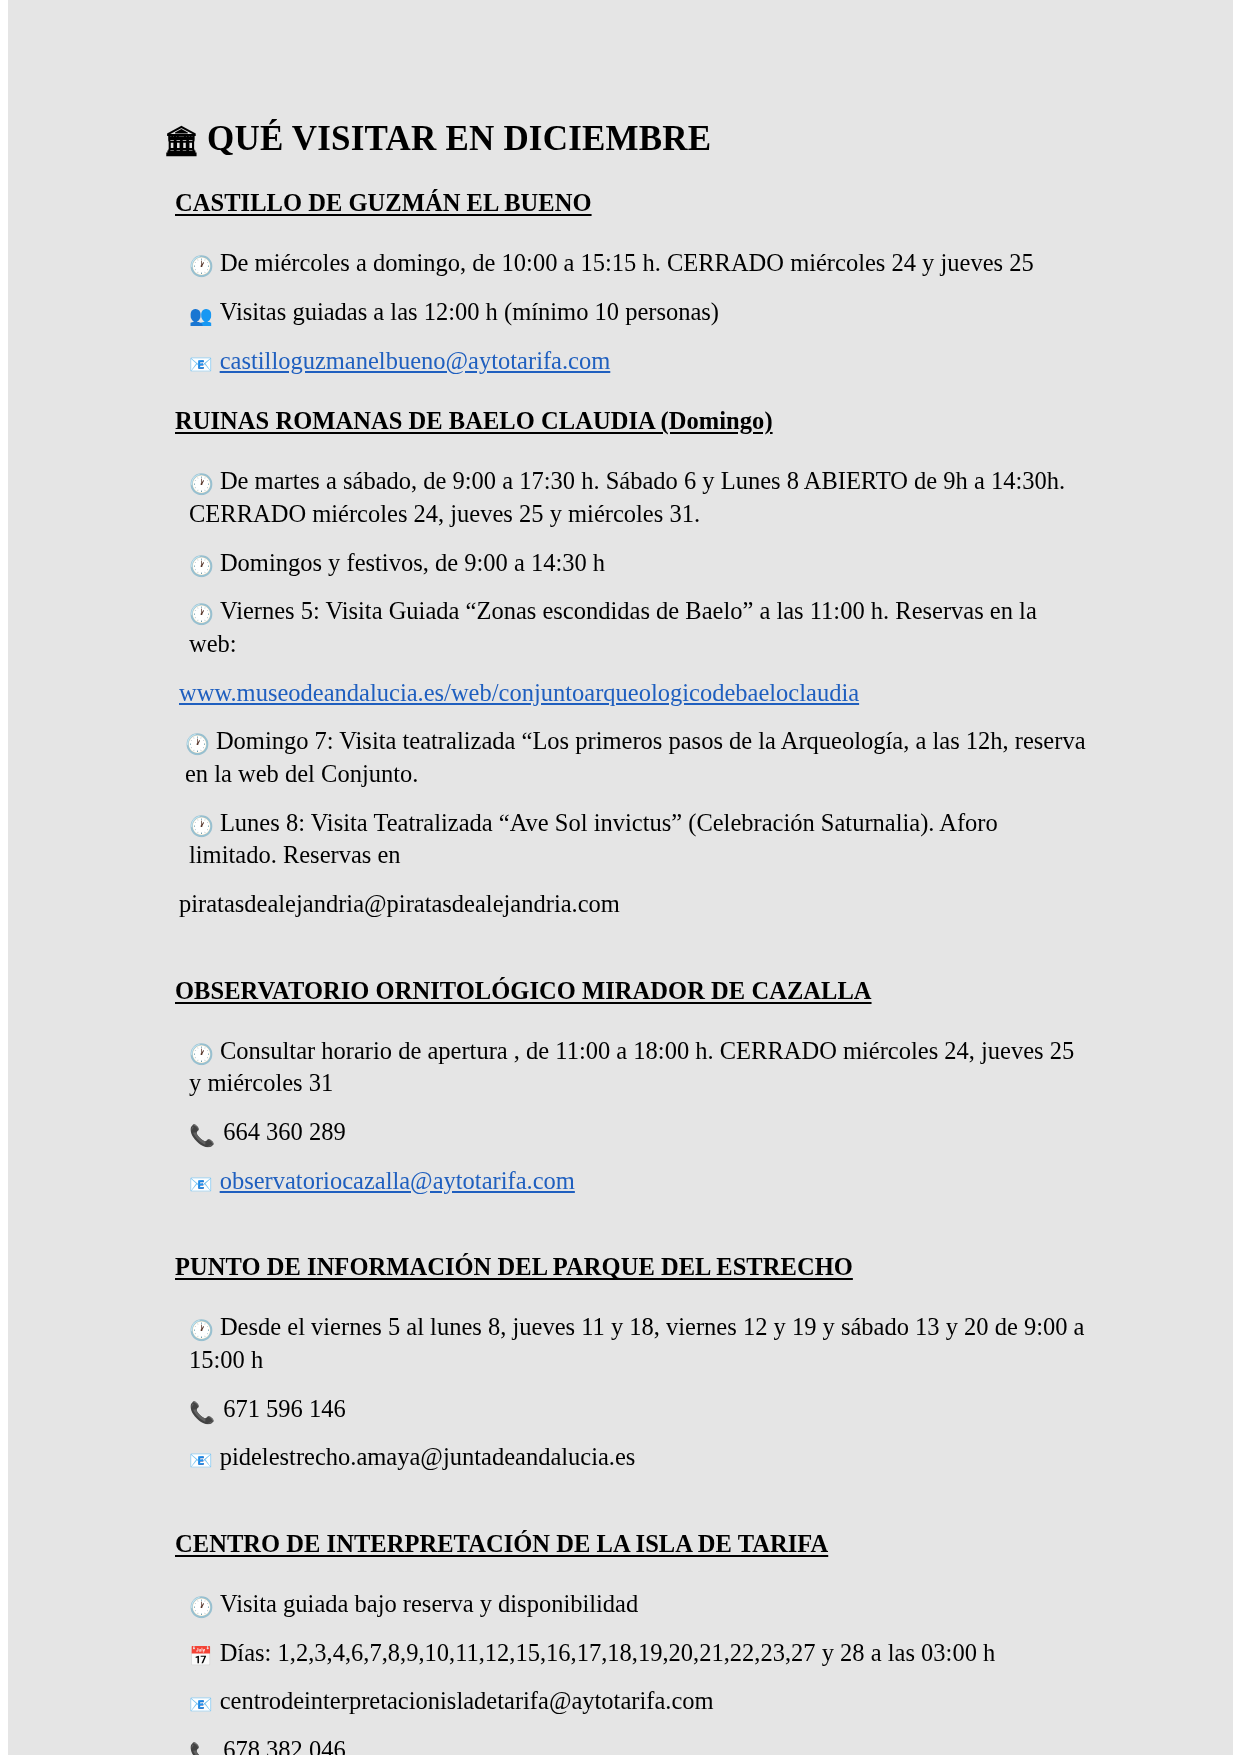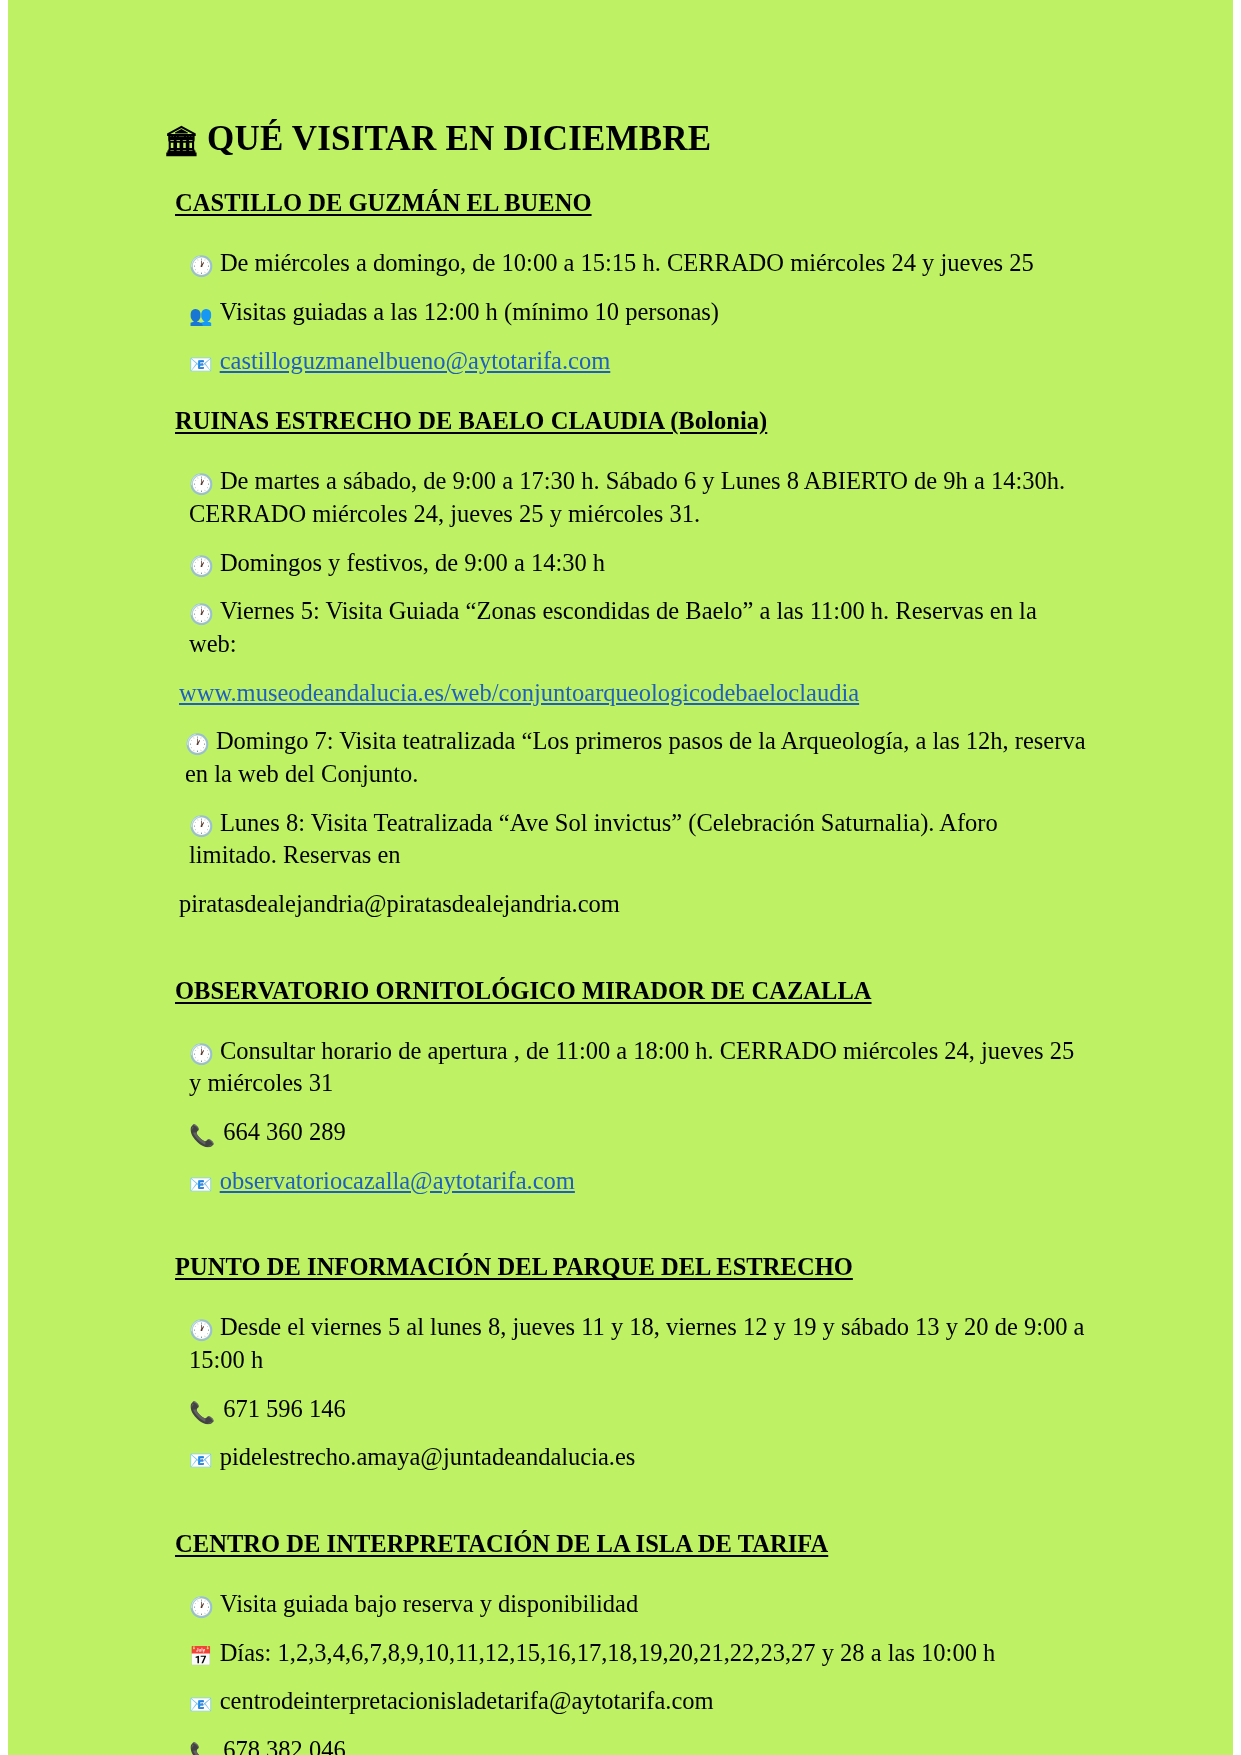--- a/index.html
+++ b/index.html
@@ -10,21 +10,21 @@
   }
   body {
     font-family: "Liberation Serif", "DejaVu Serif", serif;
     color: #000000;
   }
   .page {
     position: relative;
     width: 1225px;
     height: 1755px;
     margin: 0 auto;
-    background: #bef264;
+    background: #e5e5e5;
     overflow: hidden;
     box-sizing: border-box;
   }
   .content {
     position: absolute;
     left: 155px;
     top: 118px;
     width: 940px;
   }
 
@@ -113,21 +113,21 @@
       <span class="ico ico-clock">🕐</span><span>De miércoles a domingo, de 10:00 a 15:15 h. CERRADO miércoles 24 y jueves 25</span>
     </p>
     <p class="line indent">
       <span class="ico ico-people">👥</span><span>Visitas guiadas a las 12:00 h (mínimo 10 personas)</span>
     </p>
     <p class="line indent">
       <span class="ico ico-mail">📧</span><span class="link">castilloguzmanelbueno@aytotarifa.com</span>
     </p>
 
     <div class="heading-row">
-      <span class="section-heading">RUINAS ESTRECHO DE BAELO CLAUDIA (Bolonia)</span>
+      <span class="section-heading">RUINAS ROMANAS DE BAELO CLAUDIA (Domingo)</span>
     </div>
     <p class="line indent">
       <span class="ico ico-clock">🕐</span><span>De martes a sábado, de 9:00 a 17:30 h. Sábado 6 y Lunes 8 ABIERTO de 9h a 14:30h. CERRADO miércoles 24, jueves 25 y miércoles 31.</span>
     </p>
     <p class="line indent">
       <span class="ico ico-clock">🕐</span><span>Domingos y festivos, de 9:00 a 14:30 h</span>
     </p>
     <p class="line indent">
       <span class="ico ico-clock">🕐</span><span>Viernes 5: Visita Guiada “Zonas escondidas de Baelo” a las 11:00 h. Reservas en la</span><span class="wide-space"></span><span>web:</span>
     </p>
@@ -176,21 +176,21 @@
 
     <div class="blank"></div>
 
     <div class="heading-row">
       <span class="section-heading">CENTRO DE INTERPRETACIÓN DE LA ISLA DE TARIFA</span>
     </div>
     <p class="line indent">
       <span class="ico ico-clock">🕐</span><span>Visita guiada bajo reserva y disponibilidad</span>
     </p>
     <p class="line indent">
-      <span class="ico ico-cal">📅</span><span>Días: 1,2,3,4,6,7,8,9,10,11,12,15,16,17,18,19,20,21,22,23,27 y 28 a las 10:00 h</span>
+      <span class="ico ico-cal">📅</span><span>Días: 1,2,3,4,6,7,8,9,10,11,12,15,16,17,18,19,20,21,22,23,27 y 28 a las 03:00 h</span>
     </p>
     <p class="line indent">
       <span class="ico ico-mail">📧</span><span class="plain-mail">centrodeinterpretacionisladetarifa@aytotarifa.com</span>
     </p>
     <p class="line indent">
       <span class="ico ico-phone">📞</span><span>678 382 046</span>
     </p>
 
   </div>
 </div>

